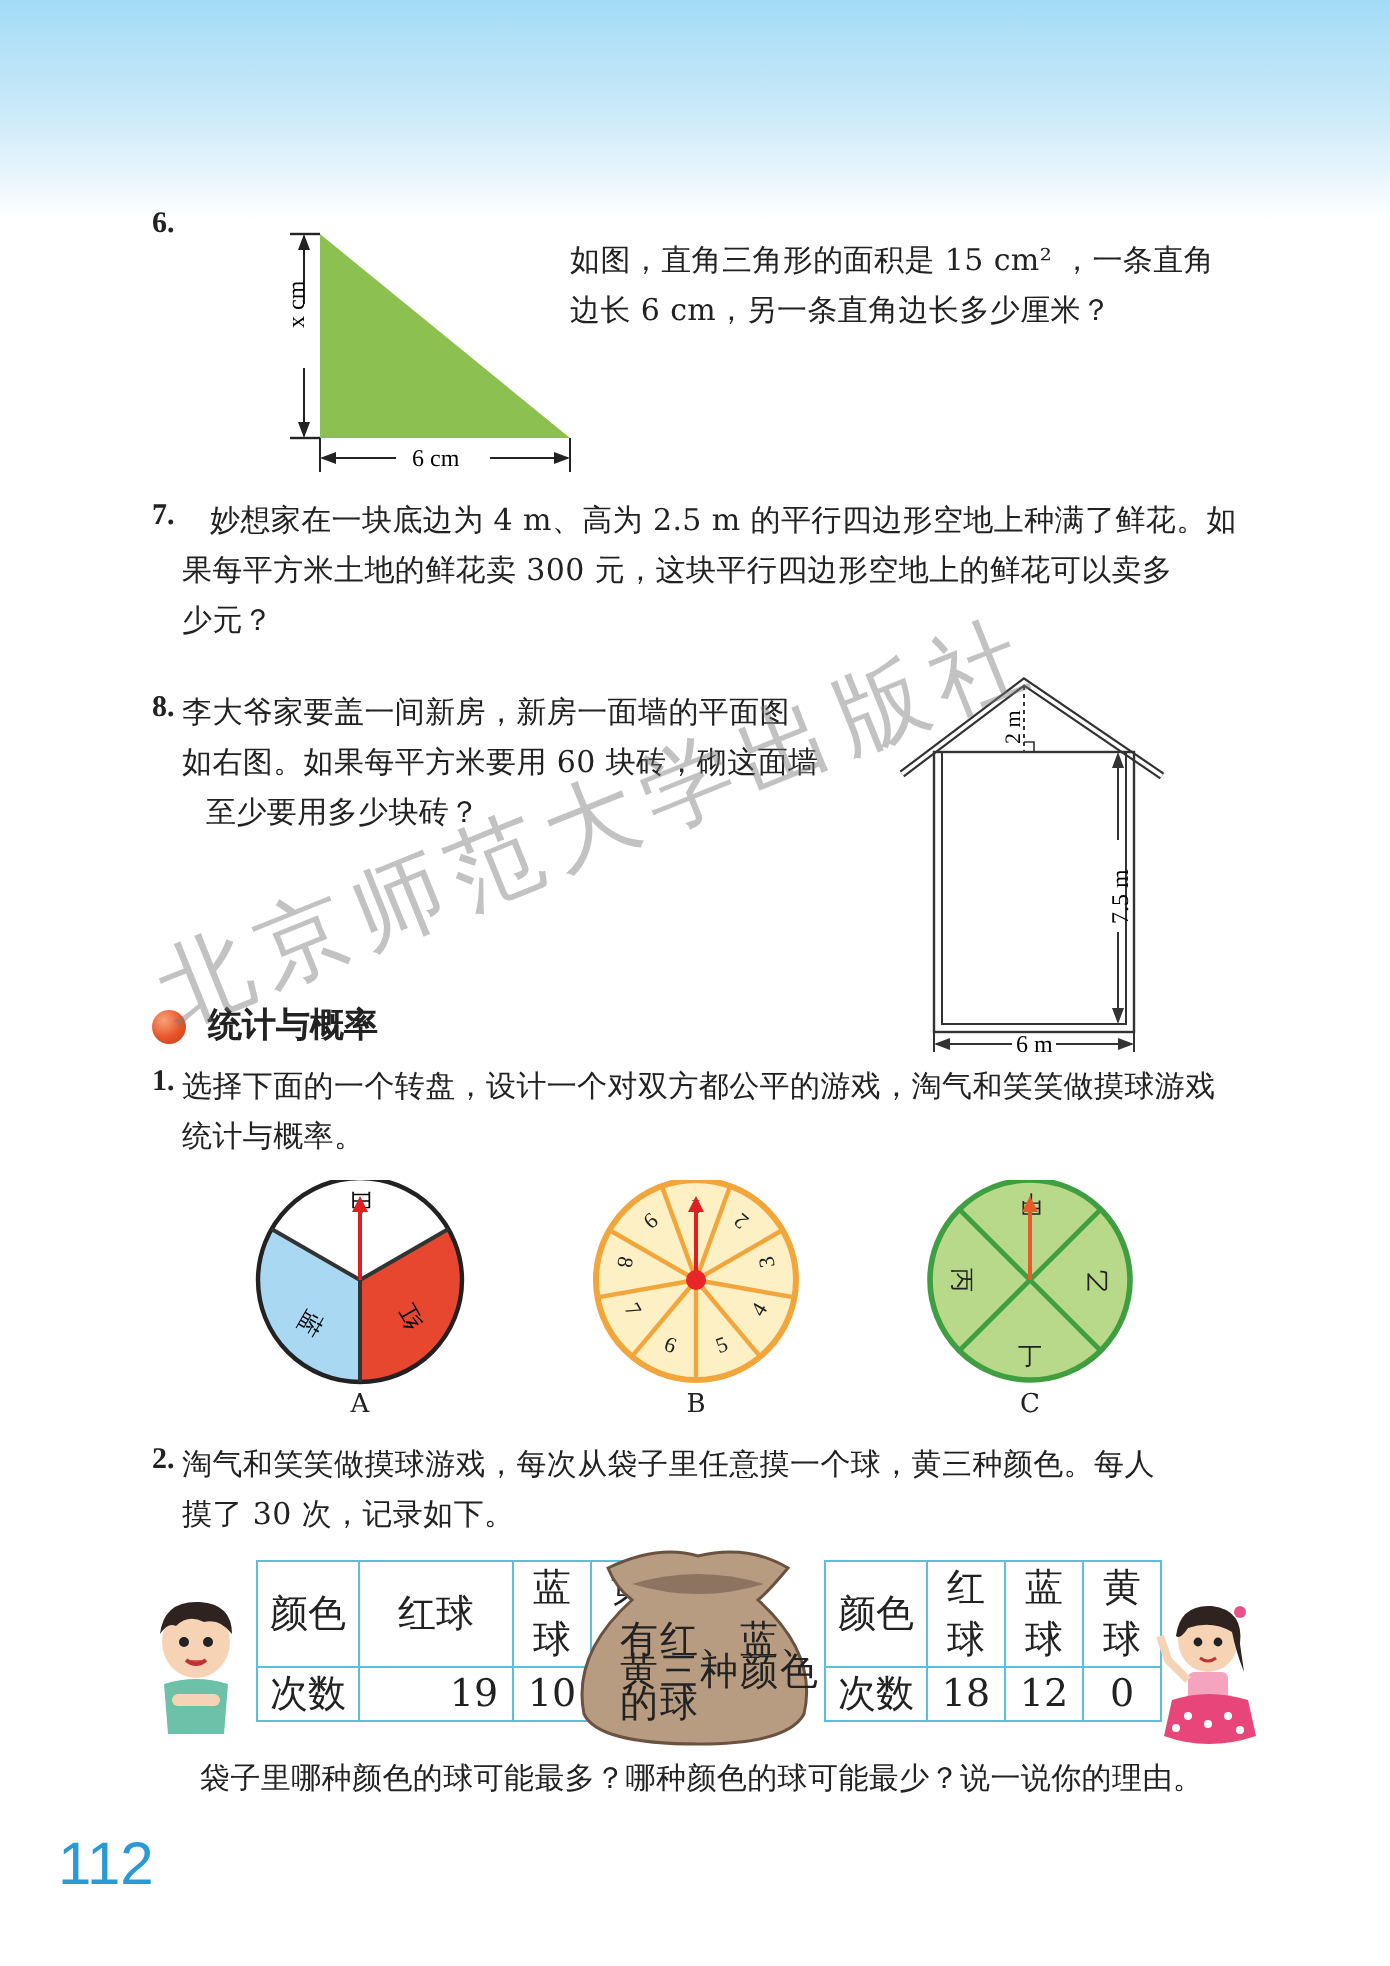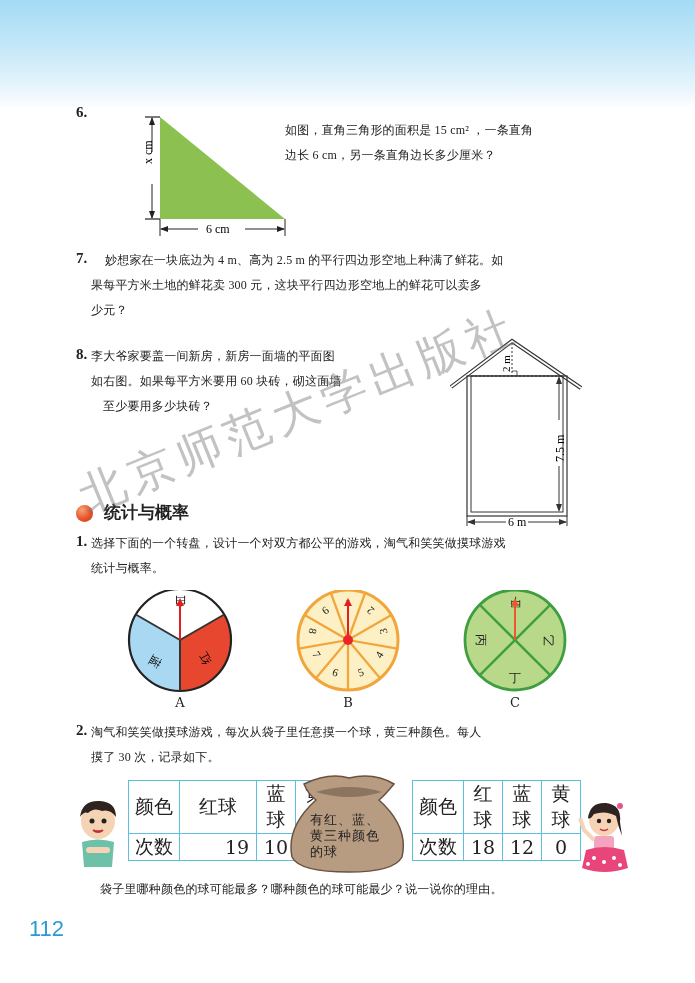--- a/index.html
+++ b/index.html
@@ -1,31 +1,31 @@
 <!DOCTYPE html>
 <html><head>
 <meta charset="utf-8">
 <style>
   html,body{margin:0;padding:0;}
   body{width:695px;height:983px;position:relative;overflow:hidden;background:#fff;
        font-family:"DejaVu Serif","Liberation Serif",serif;color:#222;}
   .topband{position:absolute;left:0;top:0;width:695px;height:110px;
        background:linear-gradient(to bottom,#a3dbf6 0%,#c6e8f8 45%,#e8f5fc 80%,#ffffff 100%);}
   .abs{position:absolute;}
-  .txt{font-size:12px;line-height:25px;letter-spacing:0.2px;font-family:Liberation Serif, serif;}
+  .txt{font-size:15px;line-height:25px;letter-spacing:0.2px;}
   .qnum{font-weight:bold;font-family:"Liberation Serif",serif;font-size:15px;}
   .sec-title{font-family:"DejaVu Sans",sans-serif;font-weight:bold;font-size:17px;}
   .bullet{width:17px;height:17px;border-radius:50%;
        background:radial-gradient(circle at 35% 30%,#f8a27a 0%,#e8542a 55%,#c23a14 100%);}
   .watermark{position:absolute;left:70px;top:470px;font-size:46px;color:rgba(120,120,120,0.45);
        transform:rotate(-22deg);transform-origin:left top;white-space:nowrap;letter-spacing:6px;
        font-family:"DejaVu Serif",serif;pointer-events:none;}
   table.rec{border-collapse:collapse;position:absolute;font-size:19px;}
   table.rec td{border:1.5px solid #5bc0e0;padding:0 6px;height:22px;text-align:center;}
-  .pagenum{font-family:"Liberation Sans",sans-serif;font-size:22px;color:#2a9ad6;}
+  .pagenum{font-family:"Liberation Sans",sans-serif;font-size:30px;color:#2a9ad6;}
   .lbl{font-size:13px;text-align:center;}
 </style>
 </head>
 <body>
 
 <div class="topband"></div>
 
 <div class="abs qnum" style="left:76px;top:104px;">6.</div>
 <svg class="abs" style="left:140px;top:112px;" width="160" height="125">
   <polygon points="20,5 20,107 145,107" fill="#8cc152"></polygon>
@@ -186,21 +186,21 @@
     <td style="width:26px;">10</td>
     <td style="width:26px;">1</td>
   </tr>
 </tbody>
   </table>
 
 <svg class="abs" style="left:284px;top:772px;" width="130" height="102">
   <path d="M20,12 Q45,0 65,6 Q90,0 110,12 Q100,24 95,28 Q125,55 118,85 Q110,100 65,100 Q15,100 8,85 Q2,55 32,28 Q24,22 20,12Z" fill="#b89c82" stroke="#6b5240" stroke-width="1.5"></path>
   <path d="M32,20 Q65,10 98,20 Q65,30 32,20Z" fill="#8c7460"></path>
 </svg>
-<div class="abs" style="left:310px;top:812px;font-size:13px;line-height:16px;letter-spacing:1px;">
+<div class="abs" style="left:310px;top:812px;font-size:19px;line-height:16px;letter-spacing:1px;">
   <div>有红、蓝、</div>
   <div>黄三种颜色</div>
   <div>的球</div>
 </div>
 
 <table class="rec" style="left:412px;top:780px;">
   <tbody>
       <tr>
     <td>颜色</td>
     <td>红球</td>

